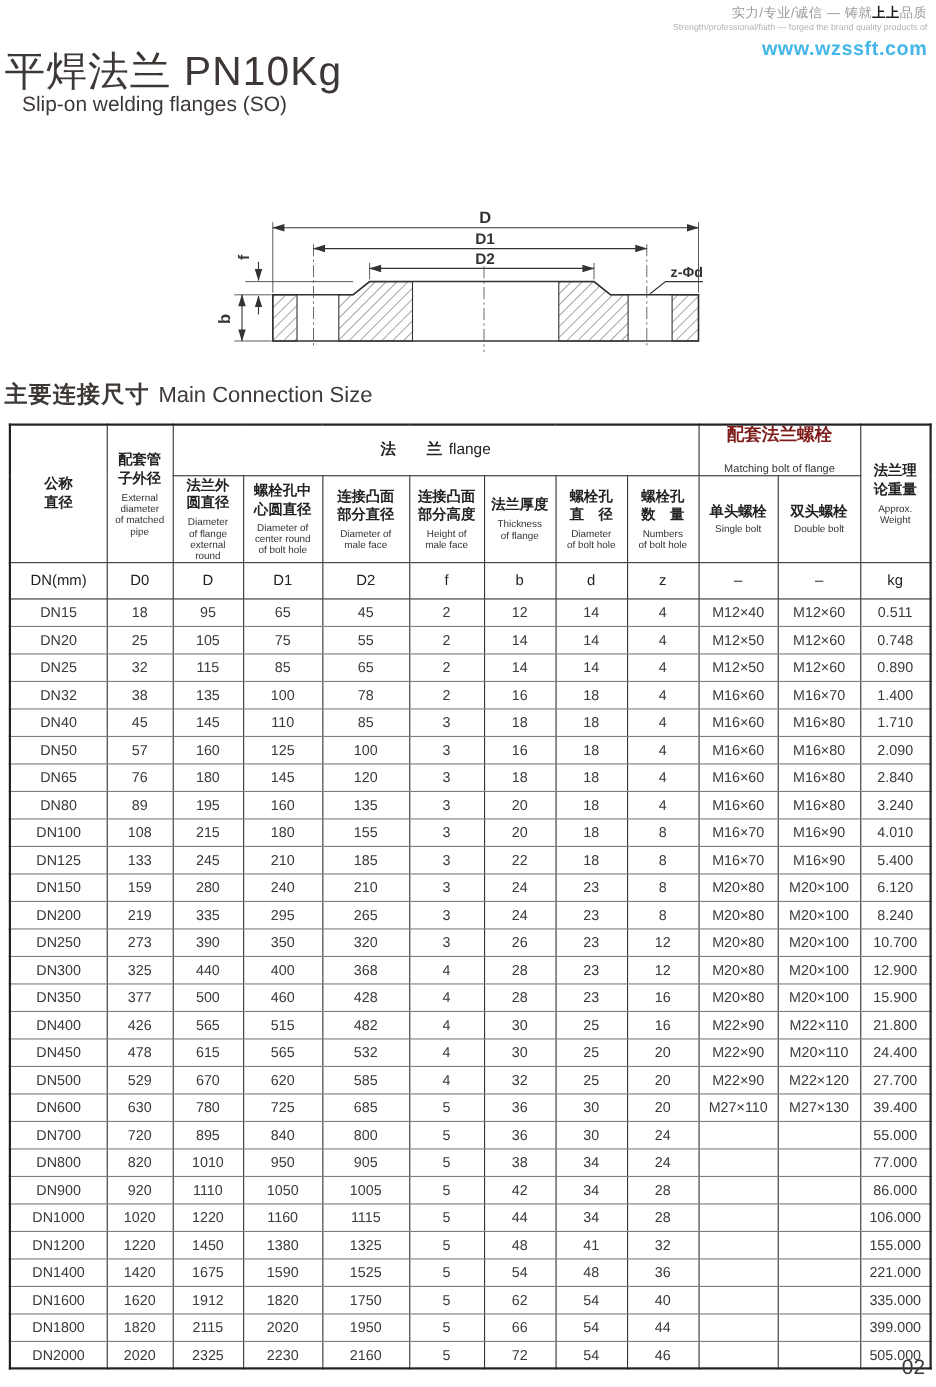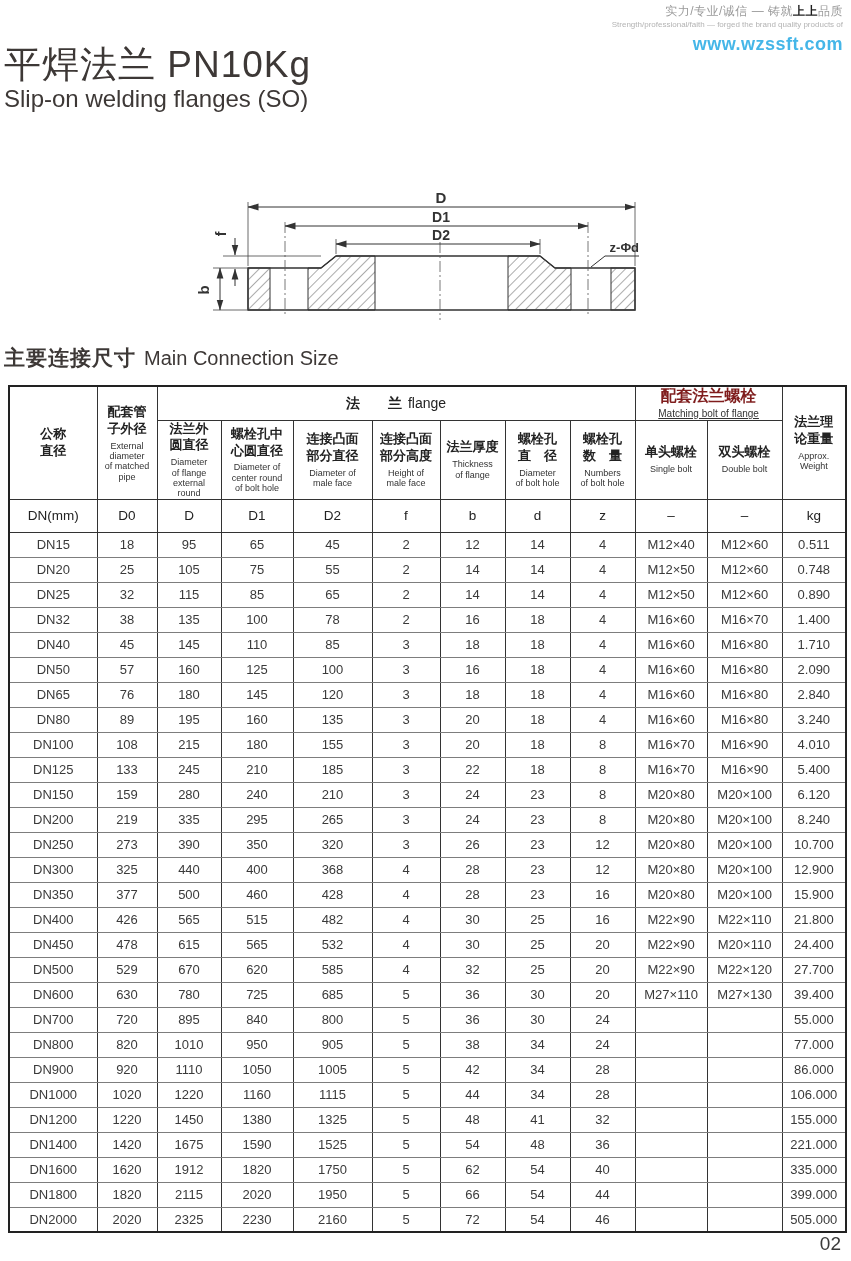--- a/index.html
+++ b/index.html
@@ -8,21 +8,21 @@
 
   
   .brand{position:absolute;top:4px;right:8px;text-align:right;line-height:1.25;}
   .tagline{font-size:12px;color:#9a9a9a;letter-spacing:.5px;}
   .tagline b{color:#1c1c1c;font-weight:bold;}
   .tagline-en{font-size:8px;color:#b3b3b3;margin-top:1px;}
   .website{font-size:18px;color:#45b6e8;margin-top:3px;font-weight:bold;letter-spacing:.5px;}
 
   
   .title-cn{position:absolute;left:4px;top:40px;font-size:37px;color:#3d3836;letter-spacing:1px;}
-  .title-en{position:absolute;left:4px;top:85px;font-size:24px;color:#3d3836;}
+  .title-en{position:absolute;left:20px;top:85px;font-size:19px;color:#3d3836;}
   .section-title{position:absolute;left:4px;top:344px;font-size:21px;color:#3d3836;}
   .section-title .s-cn{font-weight:bold;letter-spacing:1px;margin-top:48px;}
   .section-title .s-en{font-weight:normal;margin-left:8px;font-size:20px;}
 
   
   .diagram{position:absolute;left:193px;top:176px;width:470px;height:160px;}
   .diagram text{font-family:"Liberation Sans","DejaVu Sans",sans-serif;fill:#333;}
 
   
   table.spec{position:absolute;left:8px;top:385px;width:837px;border-collapse:collapse;
@@ -30,21 +30,21 @@
   table.spec th,table.spec td{border:1px solid #333;text-align:center;vertical-align:middle;
              padding:0;overflow:hidden;background:#fff;font-weight:normal;}
   tr.r1{height:34px;} tr.r2{height:68px;} tr.units{height:33px;}
   tbody.rows tr{height:25px;}
   tbody.rows td{font-size:13px;color:#3a3a3a;border-top:1px solid #7d7d7d;border-bottom:1px solid #7d7d7d;}
   .cn{display:block;white-space:pre-line;font-size:13px;font-weight:bold;color:#222;line-height:1.3;}
   .en{display:block;white-space:pre-line;font-size:9px;color:#333;line-height:1.15;margin-top:3px;}
   .gcn{font-size:14px;font-weight:bold;color:#222;}
   .gen{font-size:14px;color:#222;margin-left:6px;}
   .gcn2{display:block;font-size:16px;font-weight:bold;color:#7f1d1d;line-height:1.1;}
-  .gen2{display:block;font-size:10px;color:#333;line-height:1.1;margin-top:3px;text-decoration:underline;}
+  .gen2{display:block;font-size:10px;color:#333;line-height:1.1;margin-top:16px;}
   td.u{font-size:13.5px;color:#222;}
 
   .page-num{position:absolute;right:10px;bottom:6px;font-size:19px;color:#3a3a3a;}
 </style>
 </head>
 <body>
 
 <div class="page">
 
   <div class="brand">

